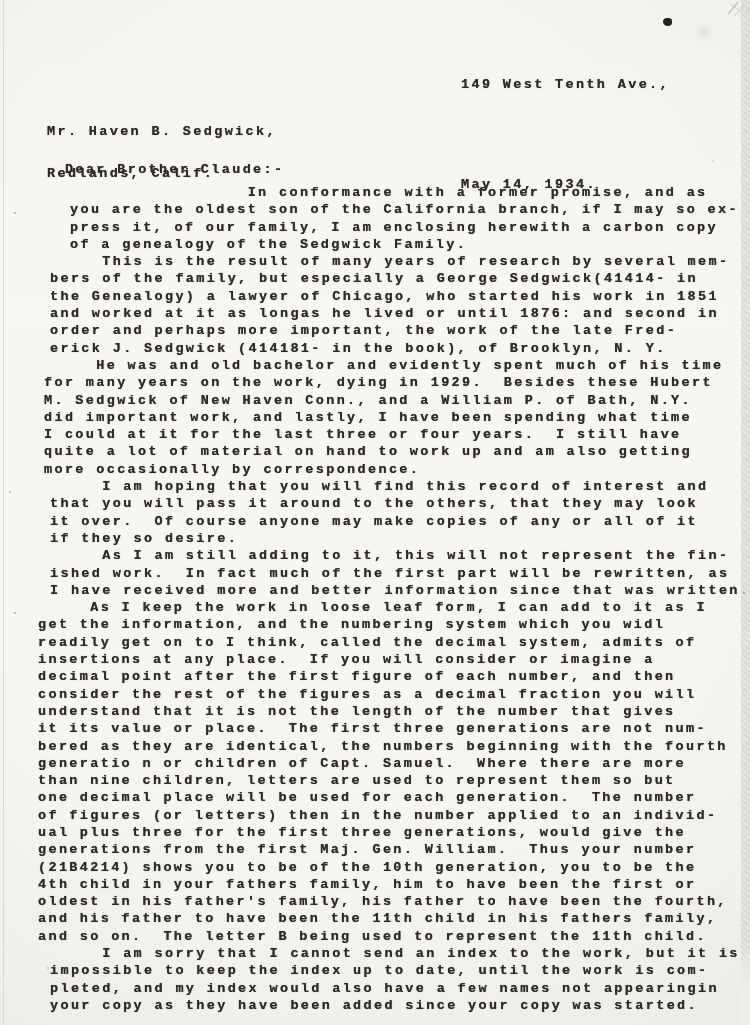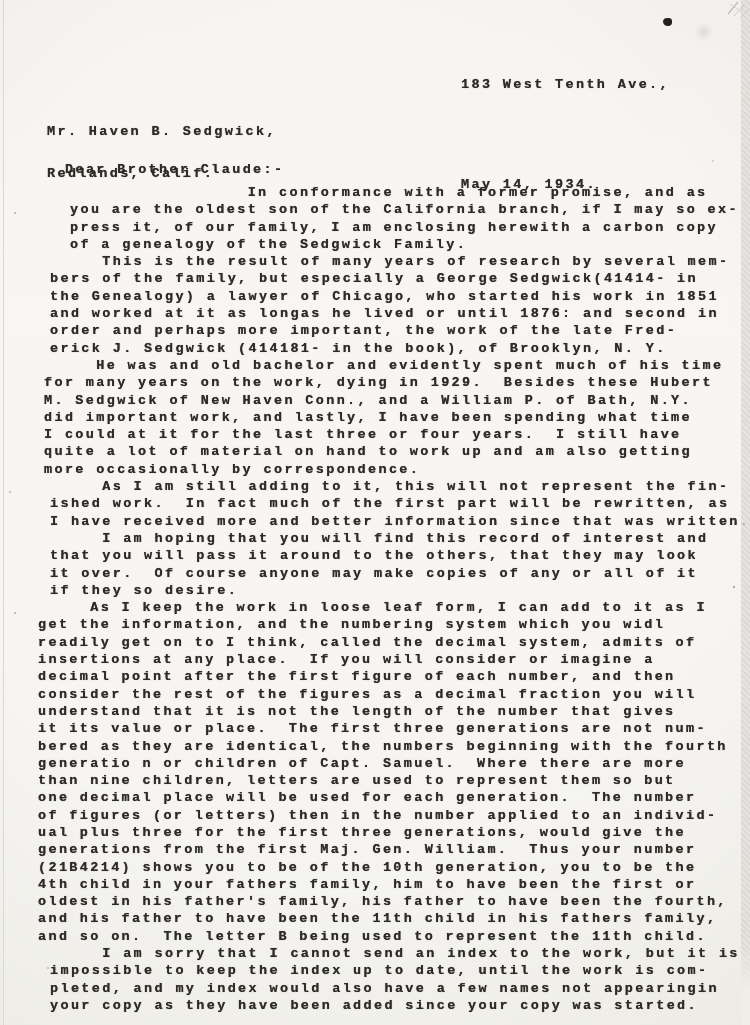--- a/index.html
+++ b/index.html
@@ -56,21 +56,21 @@
       712px 160px 0 rgba(120,117,110,0.30);
   }
   .pencil{position:absolute; right:0; top:0;}
 </style>
 </head>
 <body>
 
 <div class="page">
 
   <div class="sender-block">
-    <div>183 West Tenth Ave.,</div>
+    <div>149 West Tenth Ave.,</div>
     <div>May 14, 1934.</div>
   </div>
 
   <div class="recipient-block">
     <div>Mr. Haven B. Sedgwick,</div>
     <div>Redlands, Calif.</div>
   </div>
 
   <div class="salutation">Dear Brother Claude:-</div>
 
@@ -85,27 +85,27 @@
 and worked at it as longas he lived or until 1876: and second in
 order and perhaps more important, the work of the late Fred-
 erick J. Sedgwick (414181- in the book), of Brooklyn, N. Y.</pre>
     <pre class="para">     He was and old bachelor and evidently spent much of his time
 for many years on the work, dying in 1929.  Besides these Hubert
 M. Sedgwick of New Haven Conn., and a William P. of Bath, N.Y.
 did important work, and lastly, I have been spending what time
 I could at it for the last three or four years.  I still have
 quite a lot of material on hand to work up and am also getting
 more occasionally by correspondence.</pre>
-    <pre class="para">     As I am still adding to it, this will not represent the fin-
-ished work.  In fact much of the first part will be rewritten, as
-I have received more and better information since that was written.</pre>
     <pre class="para">     I am hoping that you will find this record of interest and
 that you will pass it around to the others, that they may look
 it over.  Of course anyone may make copies of any or all of it
 if they so desire.</pre>
+    <pre class="para">     As I am still adding to it, this will not represent the fin-
+ished work.  In fact much of the first part will be rewritten, as
+I have received more and better information since that was written.</pre>
     <pre class="para">     As I keep the work in loose leaf form, I can add to it as I
 get the information, and the numbering system which you widl
 readily get on to I think, called the decimal system, admits of
 insertions at any place.  If you will consider or imagine a
 decimal point after the first figure of each number, and then
 consider the rest of the figures as a decimal fraction you will
 understand that it is not the length of the number that gives
 it its value or place.  The first three generations are not num-
 bered as they are identical, the numbers beginning with the fourth
 generatio n or children of Capt. Samuel.  Where there are more

